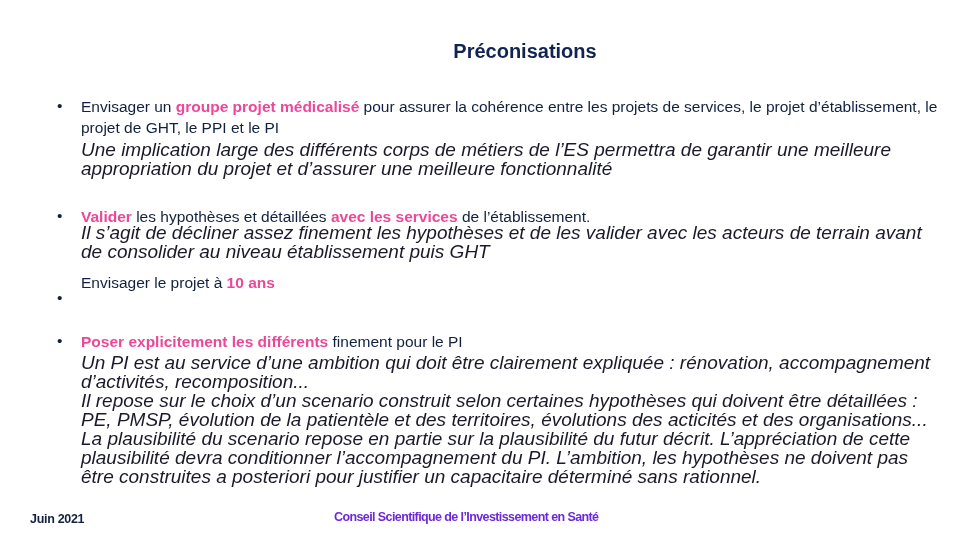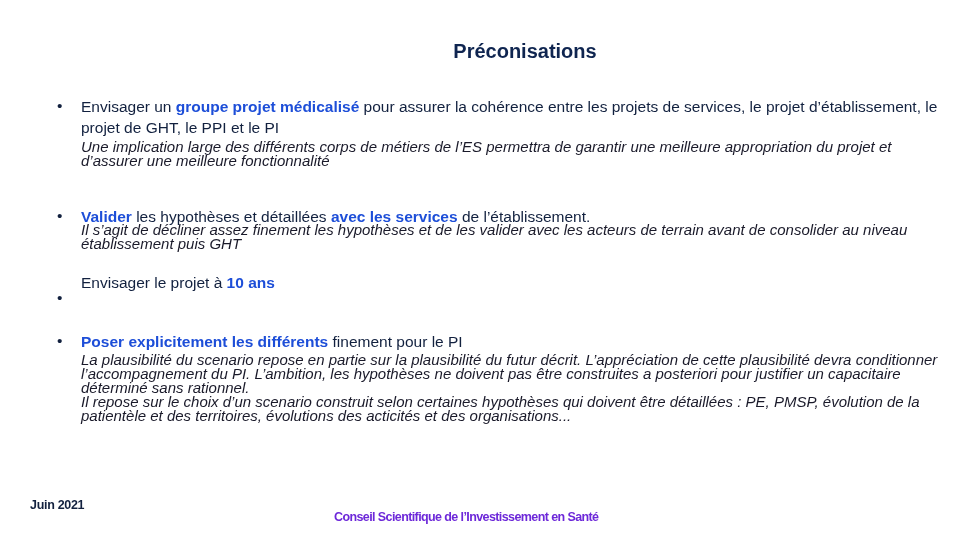--- a/index.html
+++ b/index.html
@@ -10,27 +10,27 @@
     .title {
       position: absolute; left: 0; width: 1050px; top: 40px; text-align: center;
       font-size: 20px; font-weight: bold; color: #0f2550;
     }
     .bullet {
       position: absolute; left: 57px; font-size: 15.5px; color: #12213f;
     }
     .bullet-text {
       position: absolute; left: 81px; right: 20px; font-size: 15.5px; line-height: 21px; color: #12213f;
     }
-    .bullet-text b { color: #1d4ed8; }
+    .bullet-text b { color: #ec4899; }
     .sub {
-      position: absolute; left: 81px; right: 18px; font-size: 15px; line-height: 14px;
+      position: absolute; left: 81px; right: 18px; font-size: 19px; line-height: 19px;
       font-style: italic; color: #1a1a2a;
     }
     .footer-left {
-      position: absolute; left: 30px; top: 498px; font-size: 12.5px; font-weight: bold; color: #12213f;
+      position: absolute; left: 30px; top: 512px; font-size: 12.5px; font-weight: bold; color: #12213f;
       font-family: "Liberation Sans Narrow", "Liberation Sans", sans-serif; letter-spacing: -0.3px;
     }
     .footer-center {
       position: absolute; left: 334px; top: 510px; font-size: 12.5px; font-weight: bold; color: #6d28d9;
       letter-spacing: -0.6px;
     }
   </style>
 </head>
 <body>
 
@@ -51,18 +51,19 @@
 <div class="bullet" style="top:289px">•</div>
 <div class="bullet-text" style="top:272px">
   <span>Envisager le projet à </span><b>10 ans</b>
 </div>
 
 <div class="bullet" style="top:332px">•</div>
 <div class="bullet-text" style="top:331px">
   <b>Poser explicitement les différents</b><span> finement pour le PI</span>
 </div>
 <div class="sub" style="top:353px">
+  <div>Un PI est au service d’une ambition qui doit être clairement expliquée : rénovation, accompagnement d’activités, recomposition...</div>
+  <div>Il repose sur le choix d’un scenario construit selon certaines hypothèses qui doivent être détaillées : PE, PMSP, évolution de la patientèle et des territoires, évolutions des acticités et des organisations...</div>
   <div>La plausibilité du scenario repose en partie sur la plausibilité du futur décrit. L’appréciation de cette plausibilité devra conditionner l’accompagnement du PI. L’ambition, les hypothèses ne doivent pas être construites a posteriori pour justifier un capacitaire déterminé sans rationnel.</div>
-  <div>Il repose sur le choix d’un scenario construit selon certaines hypothèses qui doivent être détaillées : PE, PMSP, évolution de la patientèle et des territoires, évolutions des acticités et des organisations...</div>
 </div>
 
 <div class="footer-left">Juin 2021</div>
 <div class="footer-center">Conseil Scientifique de l’Investissement en Santé</div>
 
 </body></html>

